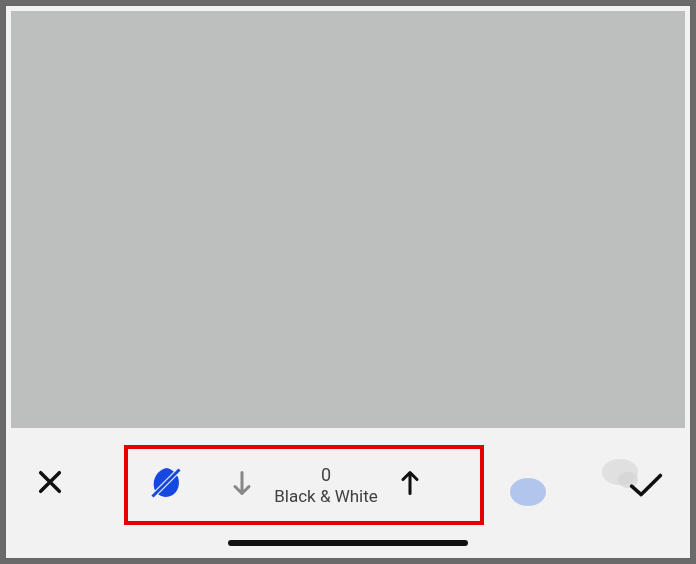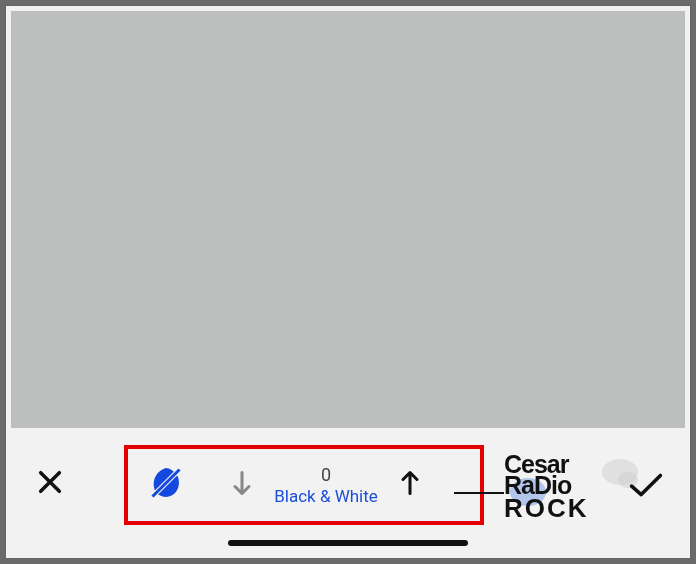--- a/index.html
+++ b/index.html
@@ -69,21 +69,21 @@
       flex-direction: column;
       align-items: center;
       line-height: 1.2;
     }
     .filter-value {
       font-size: 18px;
       color: #444;
     }
     .filter-name {
       font-size: 17px;
-      color: #1d4ed8;
+      color: #404040;
     }
     .watermark {
       position: absolute;
       right: 56px;
       top: 26px;
       width: 130px;
       text-align: left;
       font-family: "Arial Black", sans-serif;
     }
     .watermark .line1 {
@@ -186,26 +186,20 @@
       </div>
 
       <div class="watermark-blobs">
         <svg width="130" height="70" viewBox="0 0 130 70">
           <ellipse cx="18" cy="34" rx="18" ry="14" fill="#7da0e8" opacity="0.55"></ellipse>
           <ellipse cx="110" cy="14" rx="18" ry="13" fill="#d9d9d9" opacity="0.7"></ellipse>
           <ellipse cx="118" cy="22" rx="10" ry="8" fill="#d0d0d0" opacity="0.6"></ellipse>
         </svg>
       </div>
 
-      <div class="watermark">
-        <div class="watermark-rule"></div>
-        <div class="line1">Cesar</div>
-        <div class="line2">RaDio</div>
-        <div class="line3">ROCK</div>
-      </div>
 
       <div class="check-btn" aria-label="Confirm">
         <svg width="36" height="30" viewBox="0 0 30 24">
           <path d="M3 13 L11 20 L27 4" stroke="#111" stroke-width="3" fill="none" stroke-linecap="round" stroke-linejoin="round"></path>
         </svg>
       </div>
 
       <div class="home-indicator"></div>
     </div>
   </div>

